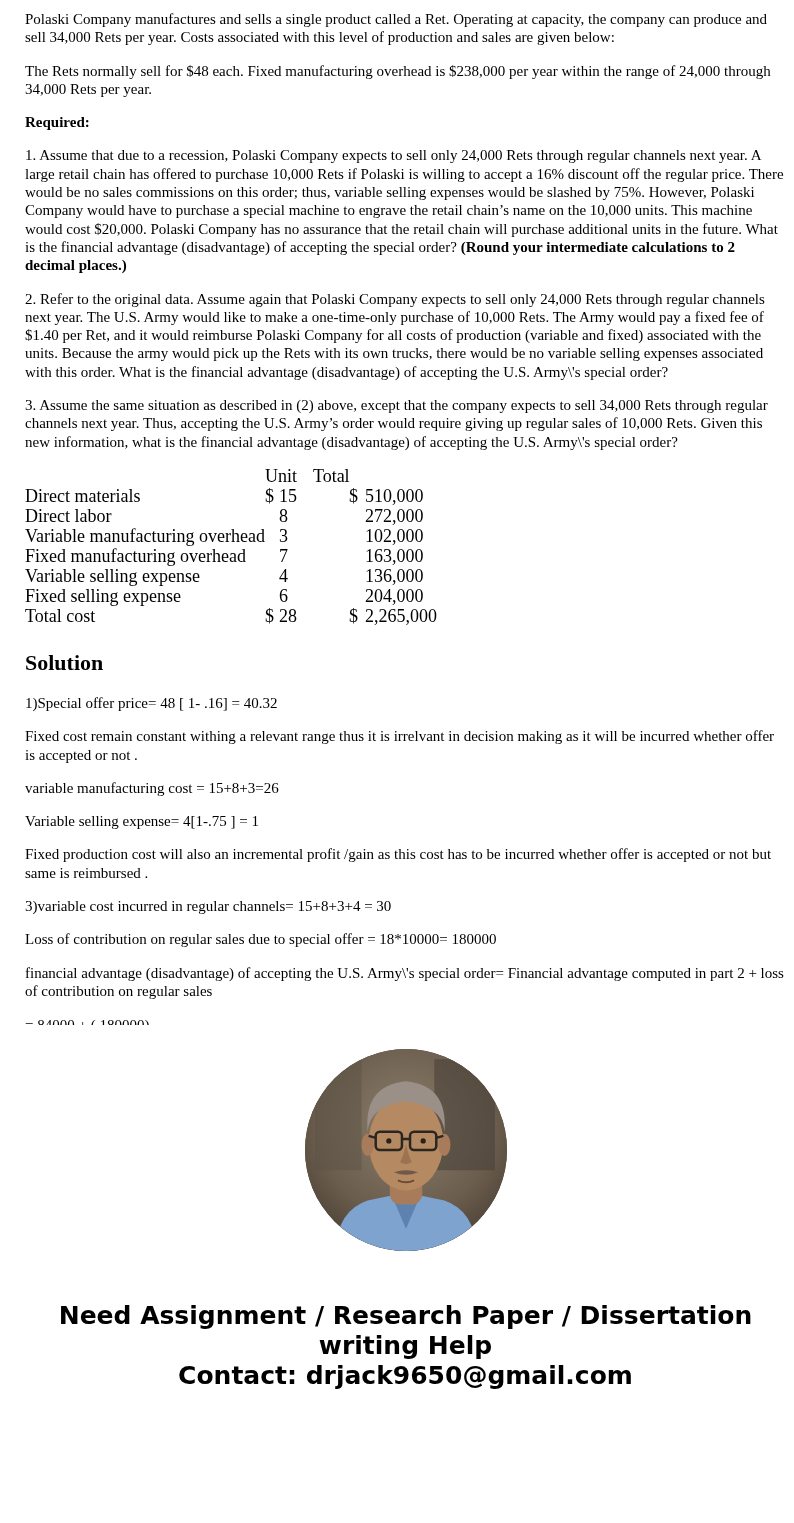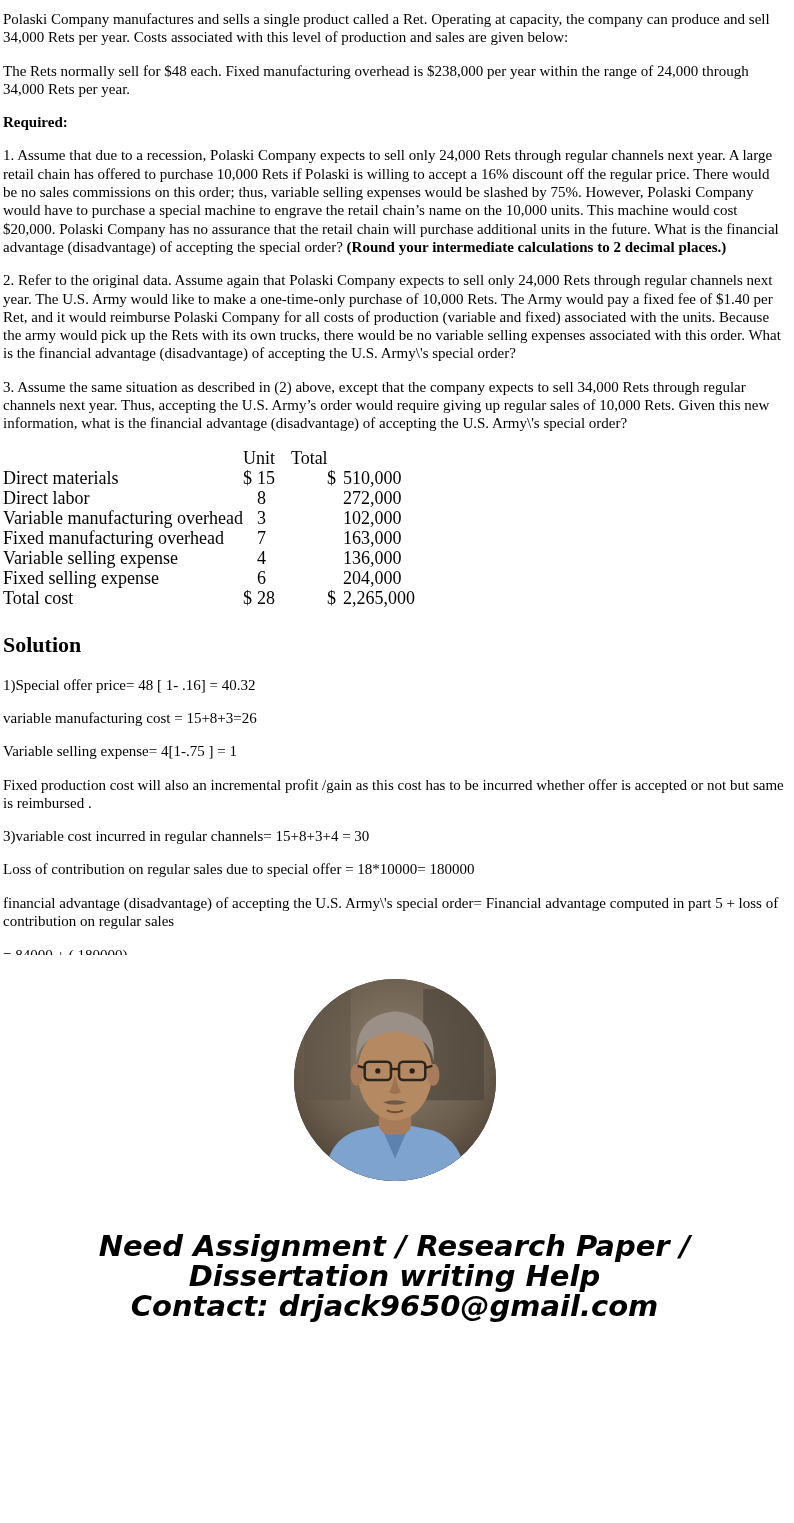--- a/index.html
+++ b/index.html
@@ -7,21 +7,21 @@
     padding: 0;
     background: #ffffff;
     color: #000000;
   }
   body {
     width: 794px;
     font-family: "Liberation Serif", serif;
     font-size: 15px;
   }
   main {
-    padding: 1px 8px 30px 3px;
+    padding: 1px 8px 30px 25px;
   }
   p {
     margin: 15px 0;
     line-height: 1.22;
   }
   p.first { margin-top: 9px; }
   .bold { font-weight: bold; }
   
   table.cost {
     border-collapse: collapse;
@@ -58,23 +58,22 @@
     border-radius: 50%;
     overflow: hidden;
     background: #4a4038;
   }
   
   .footer-cta {
     margin-top: 50px;
     text-align: center;
     font-family: "DejaVu Sans", sans-serif;
     font-weight: bold;
-    font-size: 29px;
+    font-size: 25px;
     line-height: 30px;
-    font-style: italic;
   }
   .footer-heading {
     max-width: 724px;
     margin: 0 auto;
   }
   .footer-contact {
     margin-top: 0;
   }
 </style>
 </head>
@@ -164,26 +163,27 @@
       <td></td>
       <td>$</td>
       <td class="num">2,265,000</td>
     </tr>
   </tbody>
     </table>
 
   <h3 class="solution">Solution</h3>
 
   <p>1)Special offer price= 48 [ 1- .16] = 40.32</p>
+  <p>Fixed cost remain constant withing a relevant range thus it is irrelvant in decision making as it will be incurred whether offer is accepted or not .</p>
   <p>variable manufacturing cost = 15+8+3=26</p>
   <p>Variable selling expense= 4[1-.75 ] = 1</p>
   <p>Fixed production cost will also an incremental profit /gain as this cost has to be incurred whether offer is accepted or not but same is reimbursed .</p>
   <p>3)variable cost incurred in regular channels= 15+8+3+4 = 30</p>
   <p>Loss of contribution on regular sales due to special offer = 18*10000= 180000</p>
-  <p>financial advantage (disadvantage) of accepting the U.S. Army\'s special order= Financial advantage computed in part 5 + loss of contribution on regular sales</p>
+  <p>financial advantage (disadvantage) of accepting the U.S. Army\'s special order= Financial advantage computed in part 2 + loss of contribution on regular sales</p>
 
   <div class="clip-line">
     <p>= 84000 + ( 180000)</p>
   </div>
 
   <div class="avatar-wrap">
     <svg width="202" height="202" viewBox="0 0 200 200" xmlns="http://www.w3.org/2000/svg" aria-hidden="true">
       <defs>
         <radialGradient id="bgGrad" cx="50%" cy="38%" r="80%">
           <stop offset="0%" stop-color="#8d7f6d"></stop>

